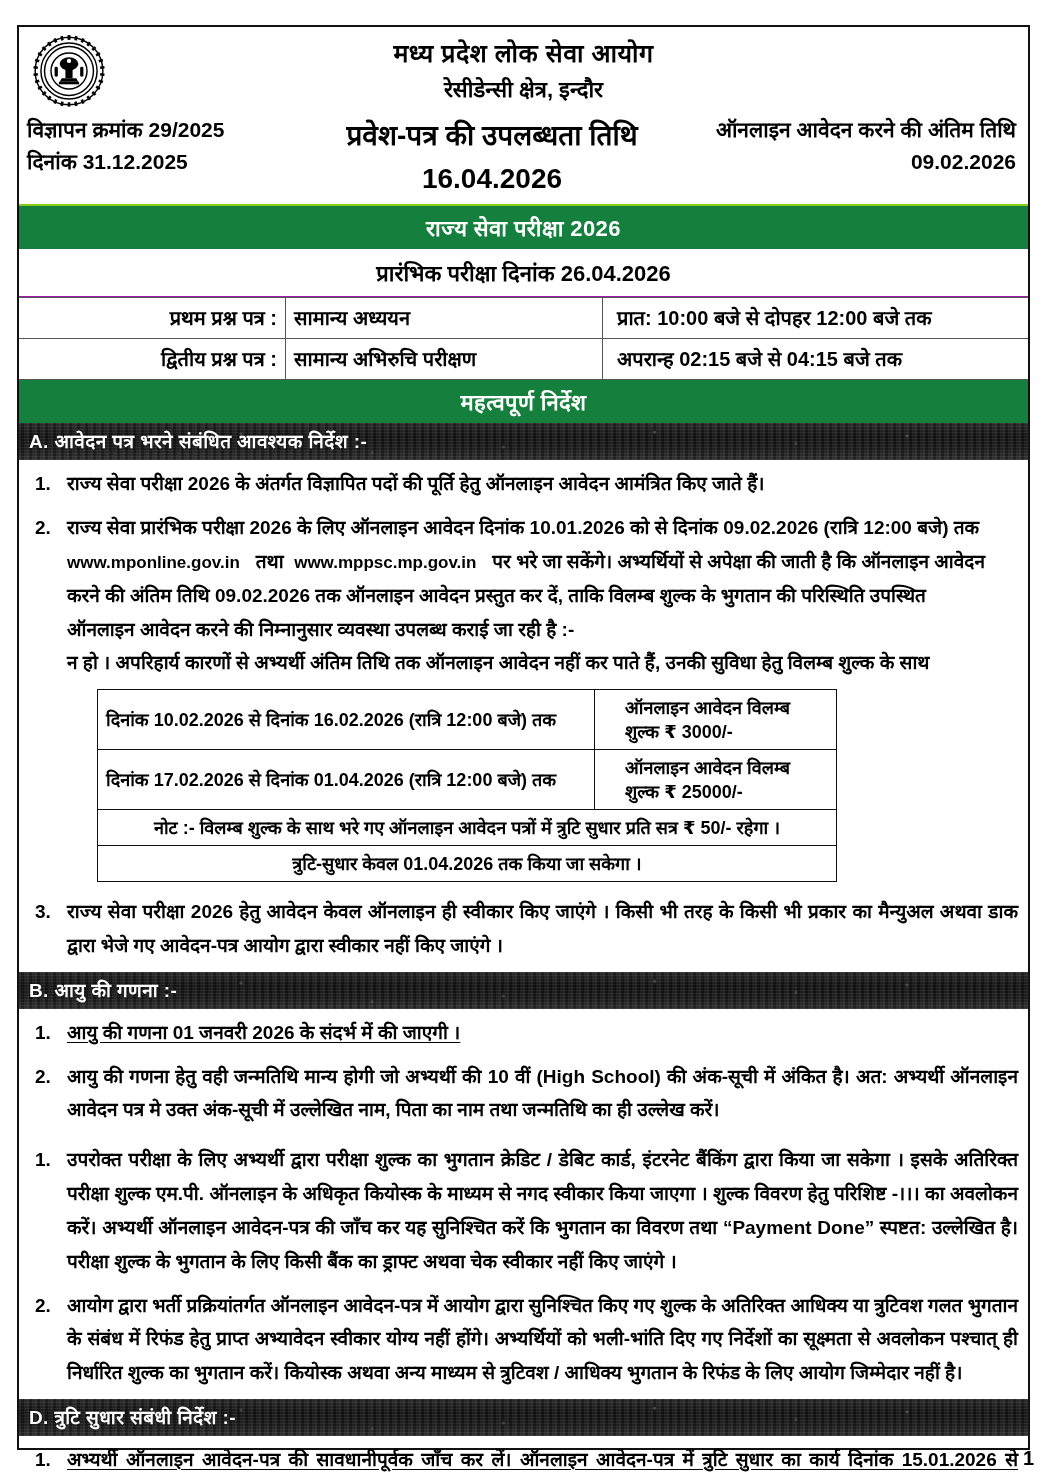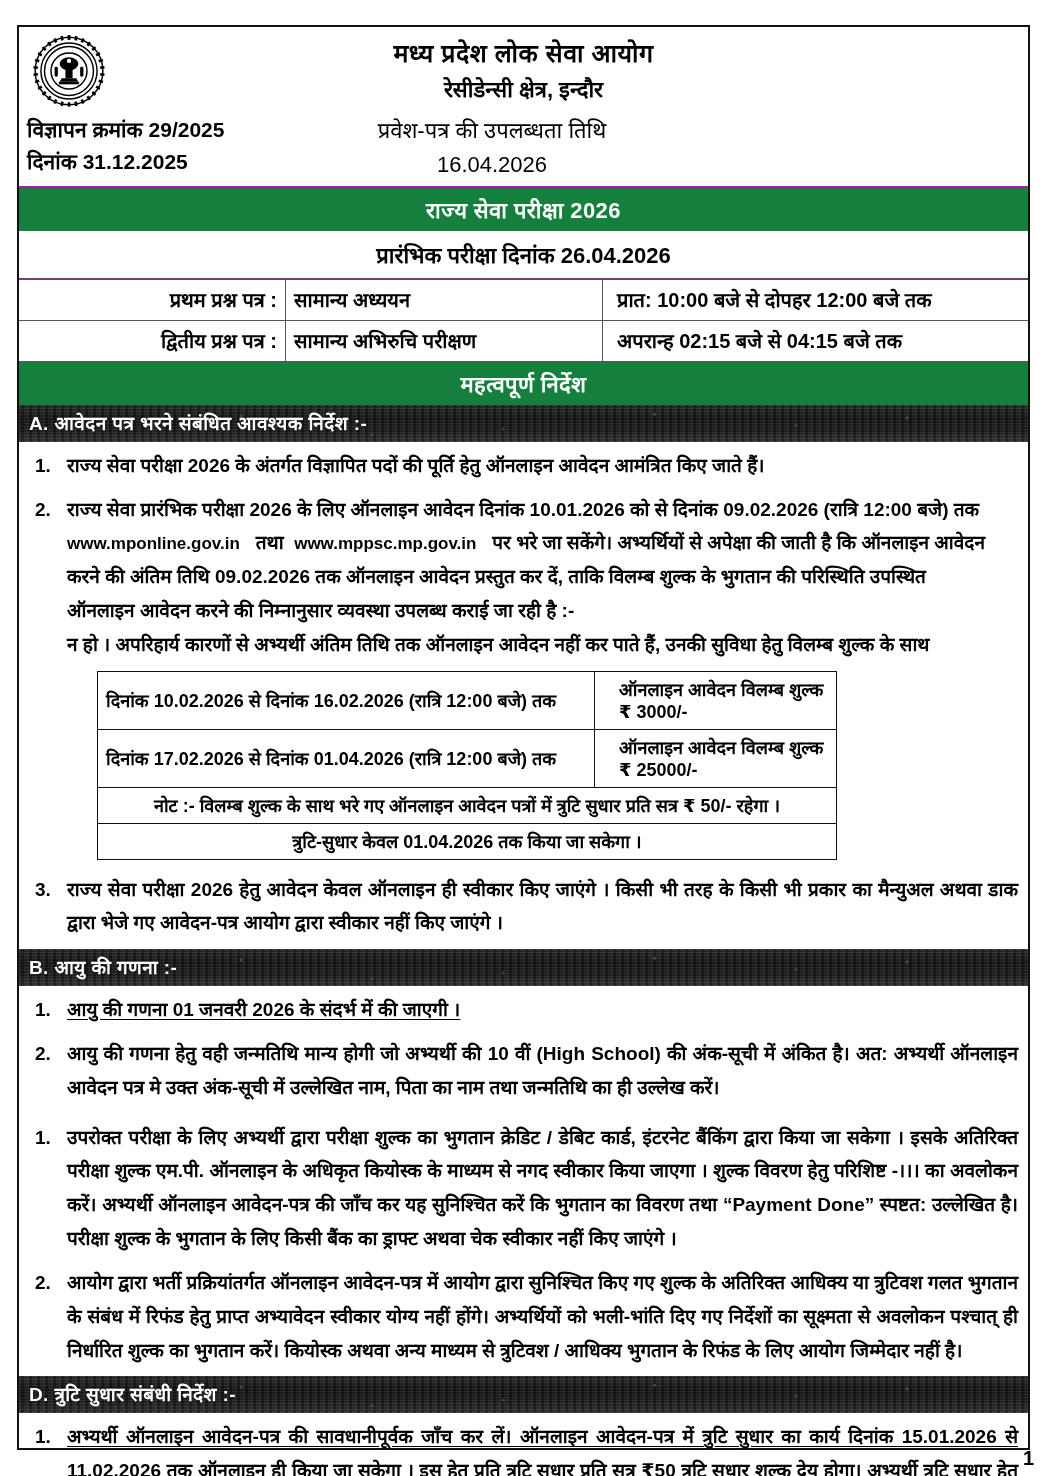--- a/index.html
+++ b/index.html
@@ -35,21 +35,21 @@
     top: 27px;
     width: 1009px;
     height: 1421px;
     box-sizing: border-box;
   }
 
   
   .header {
     position: relative;
     padding: 6px 8px 4px 8px;
-    border-bottom: 2px solid #a21caf;
+    border-bottom: 2px solid #84cc16;
     box-sizing: border-box;
   }
   .emblem {
     position: absolute;
     left: 14px;
     top: 8px;
     width: 72px;
     height: 72px;
   }
   .org-title {
@@ -67,21 +67,21 @@
     line-height: 1.4;
     padding-top: 4px;
     padding-bottom: 2px;
   }
   .hdr-row {
     display: flex;
     align-items: flex-start;
     padding-top: 6px;
   }
   .hdr-col-l { width: 290px; font-size: 21px; font-weight: 700; line-height: 1.55; }
-  .hdr-col-m { width: 350px; font-size: 22px; font-weight: 400; line-height: 1.55; text-align: center; }
+  .hdr-col-m { width: 350px; font-size: 28px; font-weight: 700; line-height: 1.55; text-align: center; }
   .hdr-col-r { flex: 1; font-size: 21px; font-weight: 700; line-height: 1.55; text-align: right; padding-right: 4px;}
   .hdr-col-m .d { text-align: center; }
   .hdr-col-r .d { text-align: right; }
 
   
   .banner-black {
     background: #15803d;
     color: #ffffff;
     text-align: center;
     font-size: 22px;
@@ -179,21 +179,21 @@
     border-collapse: collapse;
     table-layout: fixed;
   }
   .fee-table td {
     border: 1.5px solid #111;
     font-size: 18px;
     font-weight: 700;
     padding: 5px 8px 6px 8px;
   }
   .fee-table td.range { width: 480px; text-align: left; }
-  .fee-table td.amt { text-align: left; padding-left: 24px; }
+  .fee-table td.amt { text-align: left; padding-left: 30px; }
   .fee-table td.note { text-align: center; }
 
   
   .page-num {
     position: absolute;
     right: 14px;
     bottom: 6px;
     font-size: 20px;
     font-weight: 700;
   }
@@ -270,20 +270,24 @@
 
       <div class="hdr-row">
         <div class="hdr-col-l">
           <div>विज्ञापन क्रमांक 29/2025</div>
           <div>दिनांक 31.12.2025</div>
         </div>
         <div class="hdr-col-m">
           <div>प्रवेश-पत्र की उपलब्धता तिथि</div>
           <div class="d">16.04.2026</div>
         </div>
+        <div class="hdr-col-r">
+          <div>ऑनलाइन आवेदन करने की अंतिम तिथि</div>
+          <div class="d">09.02.2026</div>
+        </div>
       </div>
     </div>
 
     <div class="banner-black">राज्य सेवा परीक्षा 2026</div>
     <div class="banner-white">प्रारंभिक परीक्षा दिनांक 26.04.2026</div>
 
     <table class="paper-table">
       <tbody>
         <tr>
           <td class="c-label">प्रथम प्रश्न पत्र :</td>

